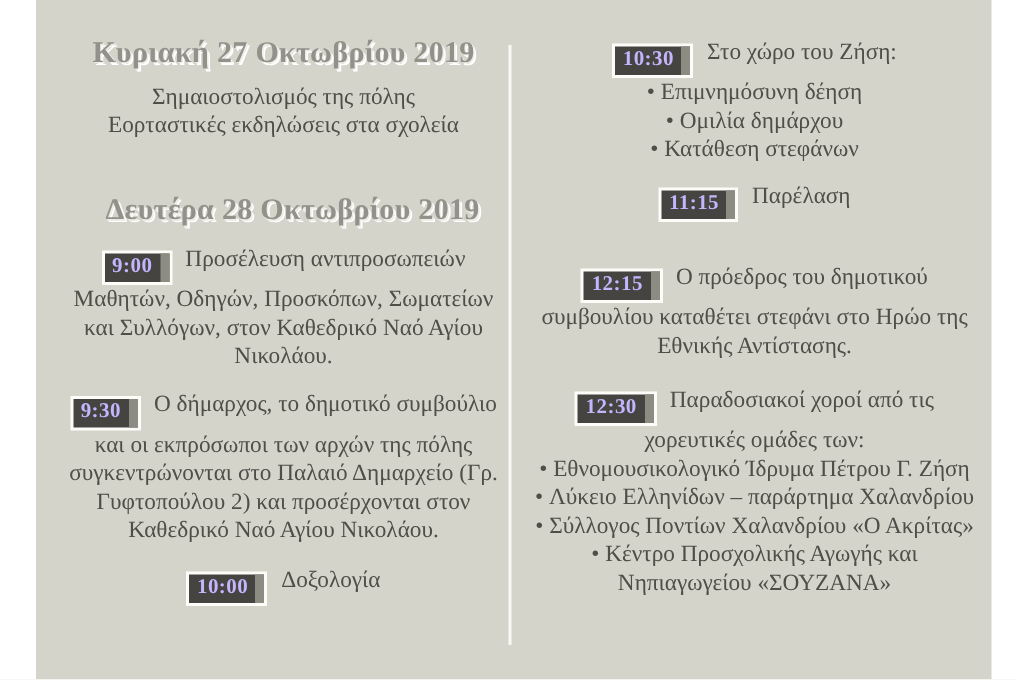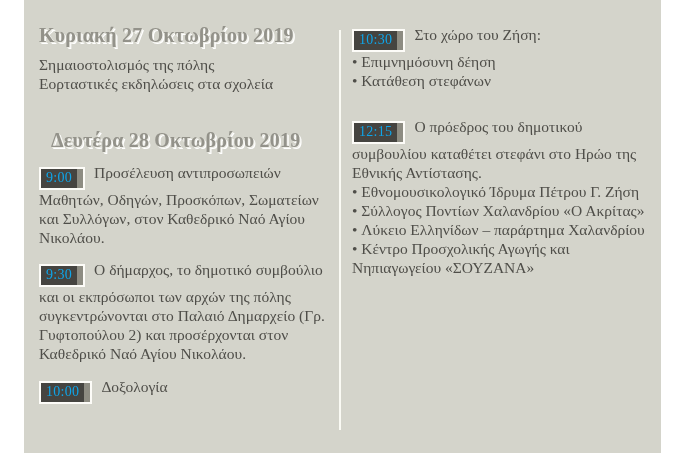--- a/index.html
+++ b/index.html
@@ -7,20 +7,21 @@
     padding: 0;
     background: #ffffff;
     font-family: "Liberation Serif", "DejaVu Serif", serif;
   }
   .page {
     position: relative;
     width: 690px;
     height: 453px;
     background: #ffffff;
     overflow: hidden;
+    text-align: center;
   }
   .panel {
     position: absolute;
     left: 24px;
     top: 0;
     width: 637px;
     height: 453px;
     background: #d4d4cb;
   }
   .divider {
@@ -68,22 +69,22 @@
     display: inline-block;
     background: #fdfcf8;
     padding: 2px;
     line-height: 1;
     vertical-align: -4px;
     margin-right: 9px;
   }
   .badge-inner {
     display: inline-block;
     background: #454440;
-    color: #0ea5e9;
-    font-weight: normal;
+    color: #c4b5fd;
+    font-weight: bold;
     font-size: 14px;
     padding: 2px 5px 3px 5px;
     border-right: 6px solid #8d8c82;
     letter-spacing: 0.3px;
   }
   .bullet::before {
     content: "\2022\00a0";
   }
 </style>
 </head>
@@ -115,28 +116,35 @@
       <span class="badge"><span class="badge-inner">10:00</span></span><span>Δοξολογία</span>
     </p>
   </div>
 
   <div class="col col-right">
     <p class="event ev-m5">
       <span class="badge"><span class="badge-inner">10:30</span></span><span>Στο χώρο του Ζήση:</span>
     </p>
     <div>
       <div class="bullet">Επιμνημόσυνη δέηση</div>
+      <div class="bullet">Ομιλία δημάρχου</div>
       <div class="bullet">Κατάθεση στεφάνων</div>
     </div>
 
+    <p class="event ev-m6">
+      <span class="badge"><span class="badge-inner">11:15</span></span><span>Παρέλαση</span>
+    </p>
 
     <p class="event ev-m7">
       <span class="badge"><span class="badge-inner">12:15</span></span><span>Ο πρόεδρος του δημοτικού συμβουλίου καταθέτει στεφάνι στο Ηρώο της Εθνικής Αντίστασης.</span>
     </p>
 
+    <p class="event ev-m8">
+      <span class="badge"><span class="badge-inner">12:30</span></span><span>Παραδοσιακοί χοροί από τις χορευτικές ομάδες των:</span>
+    </p>
     <div>
       <div class="bullet">Εθνομουσικολογικό Ίδρυμα Πέτρου Γ. Ζήση</div>
+      <div class="bullet">Λύκειο Ελληνίδων – παράρτημα Χαλανδρίου</div>
       <div class="bullet">Σύλλογος Ποντίων Χαλανδρίου «Ο Ακρίτας»</div>
-      <div class="bullet">Λύκειο Ελληνίδων – παράρτημα Χαλανδρίου</div>
       <div class="bullet">Κέντρο Προσχολικής Αγωγής και Νηπιαγωγείου «ΣΟΥΖΑΝΑ»</div>
     </div>
   </div>
 </div>
 
 </body></html>

